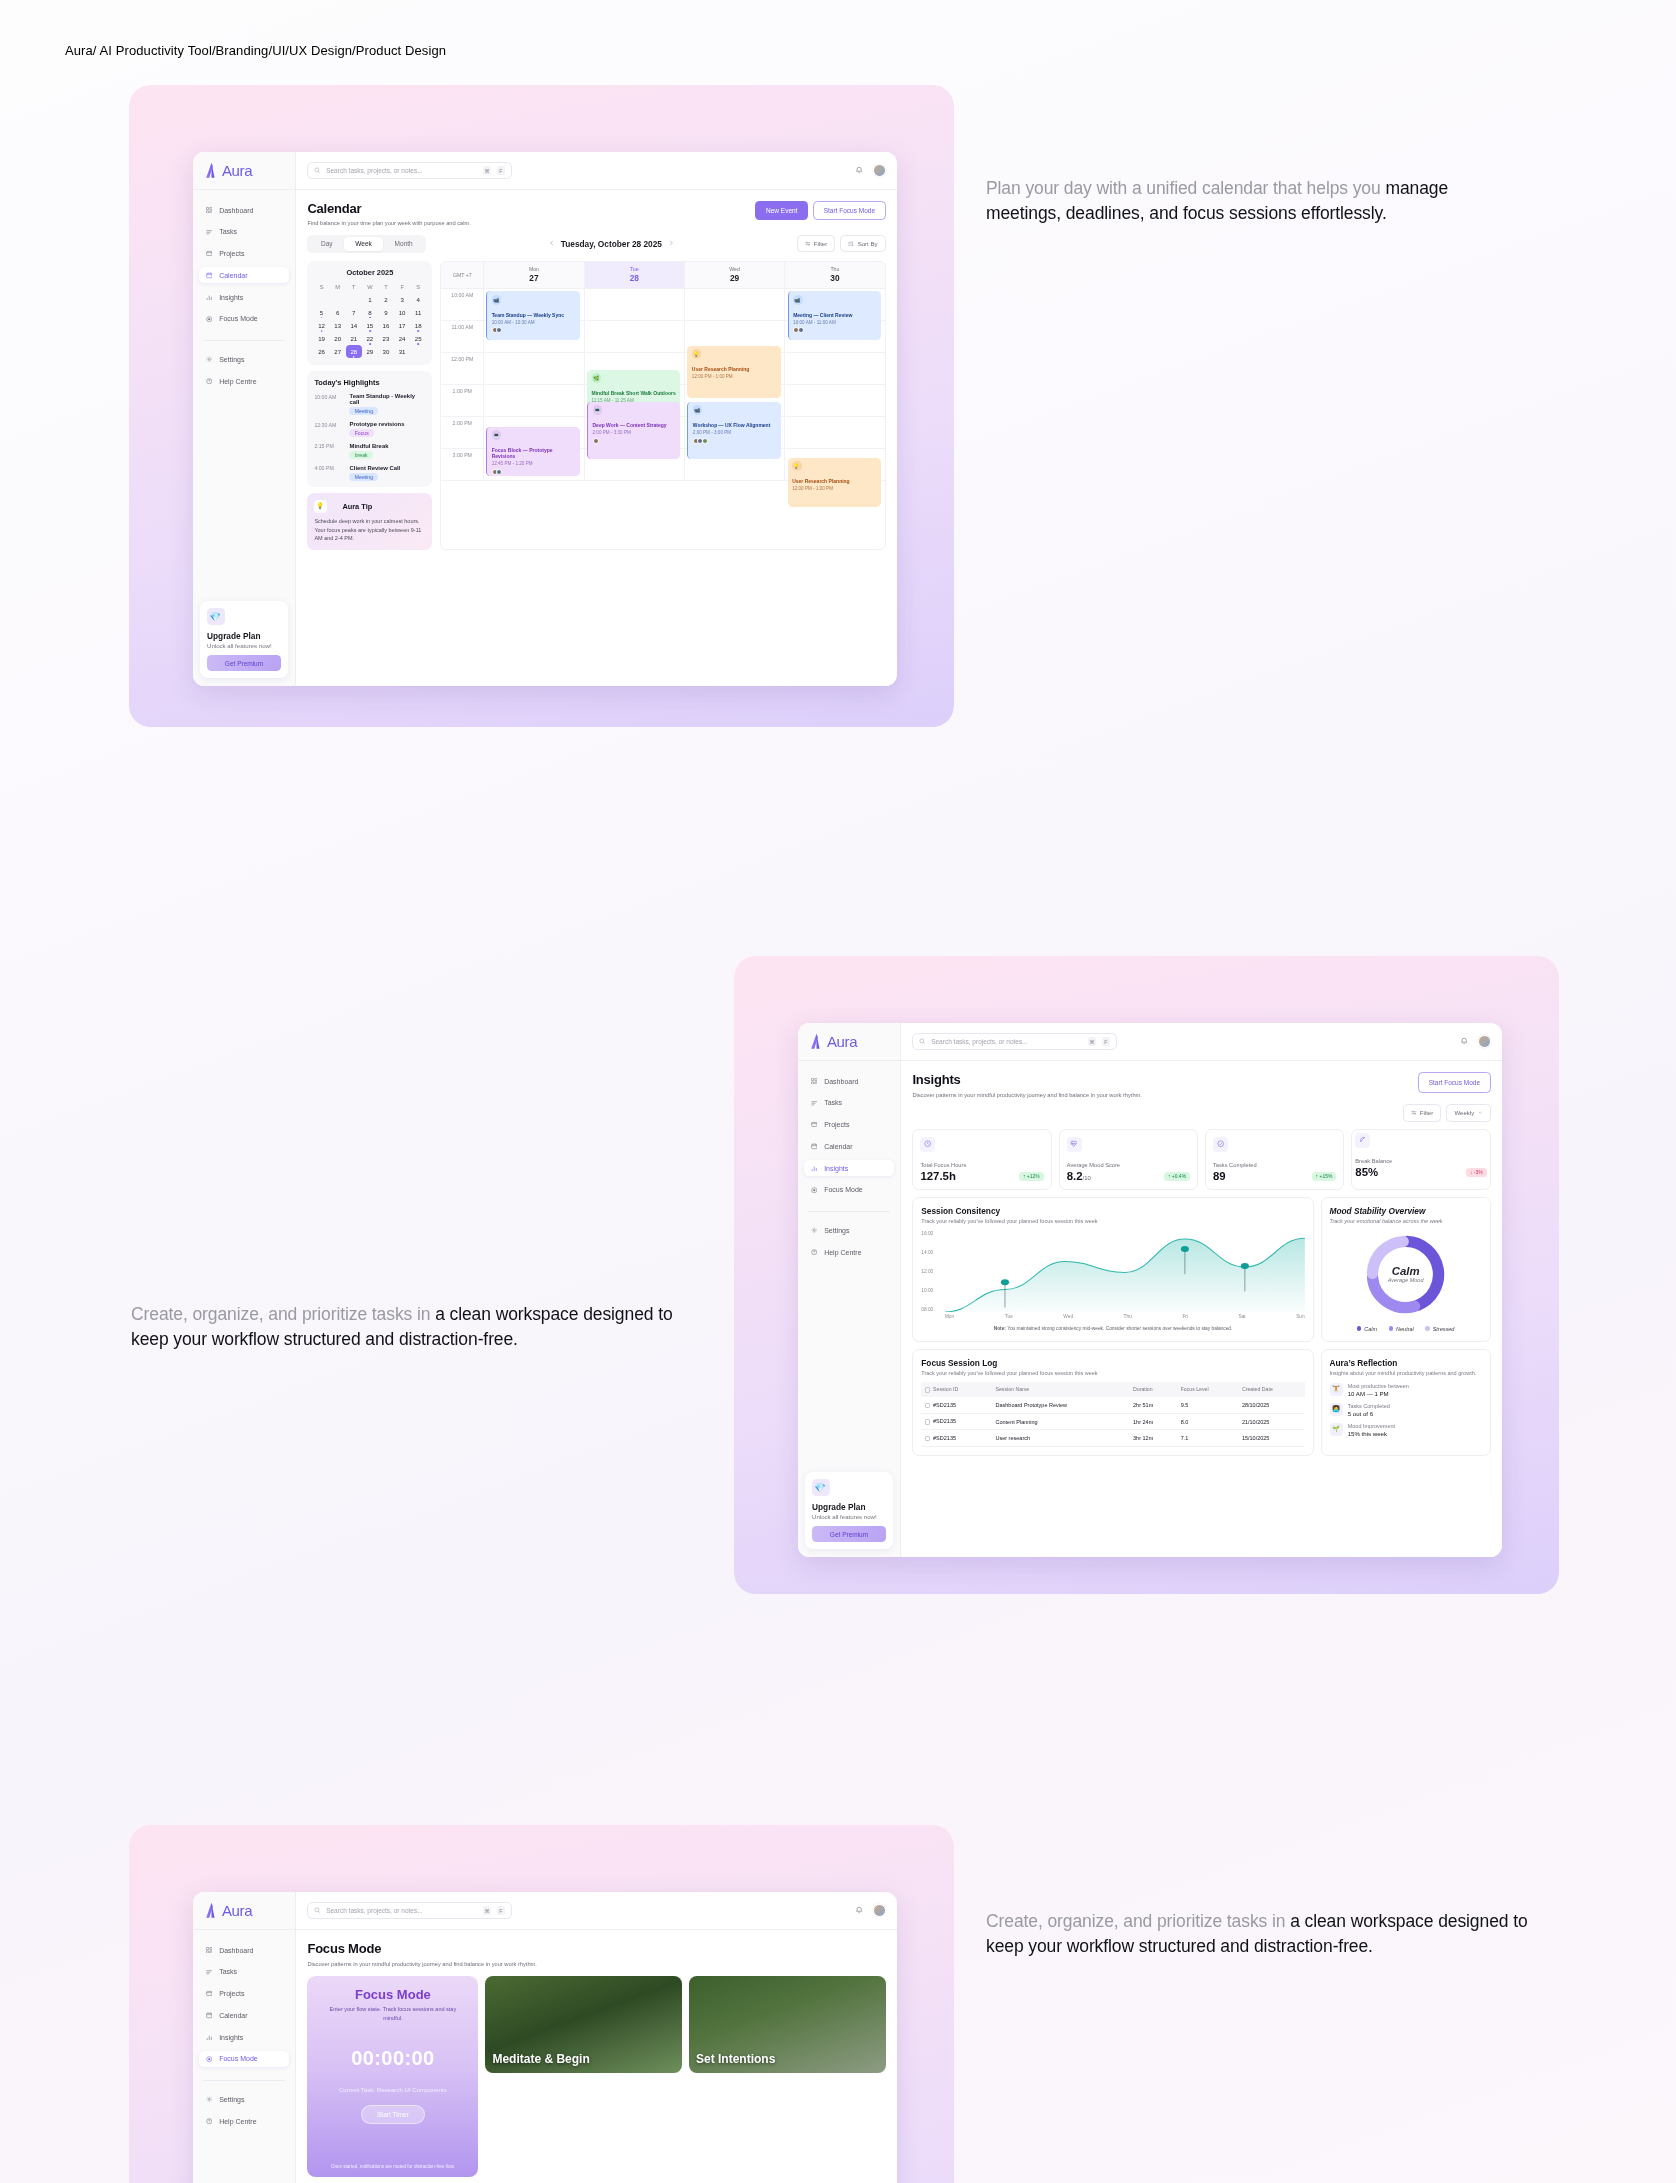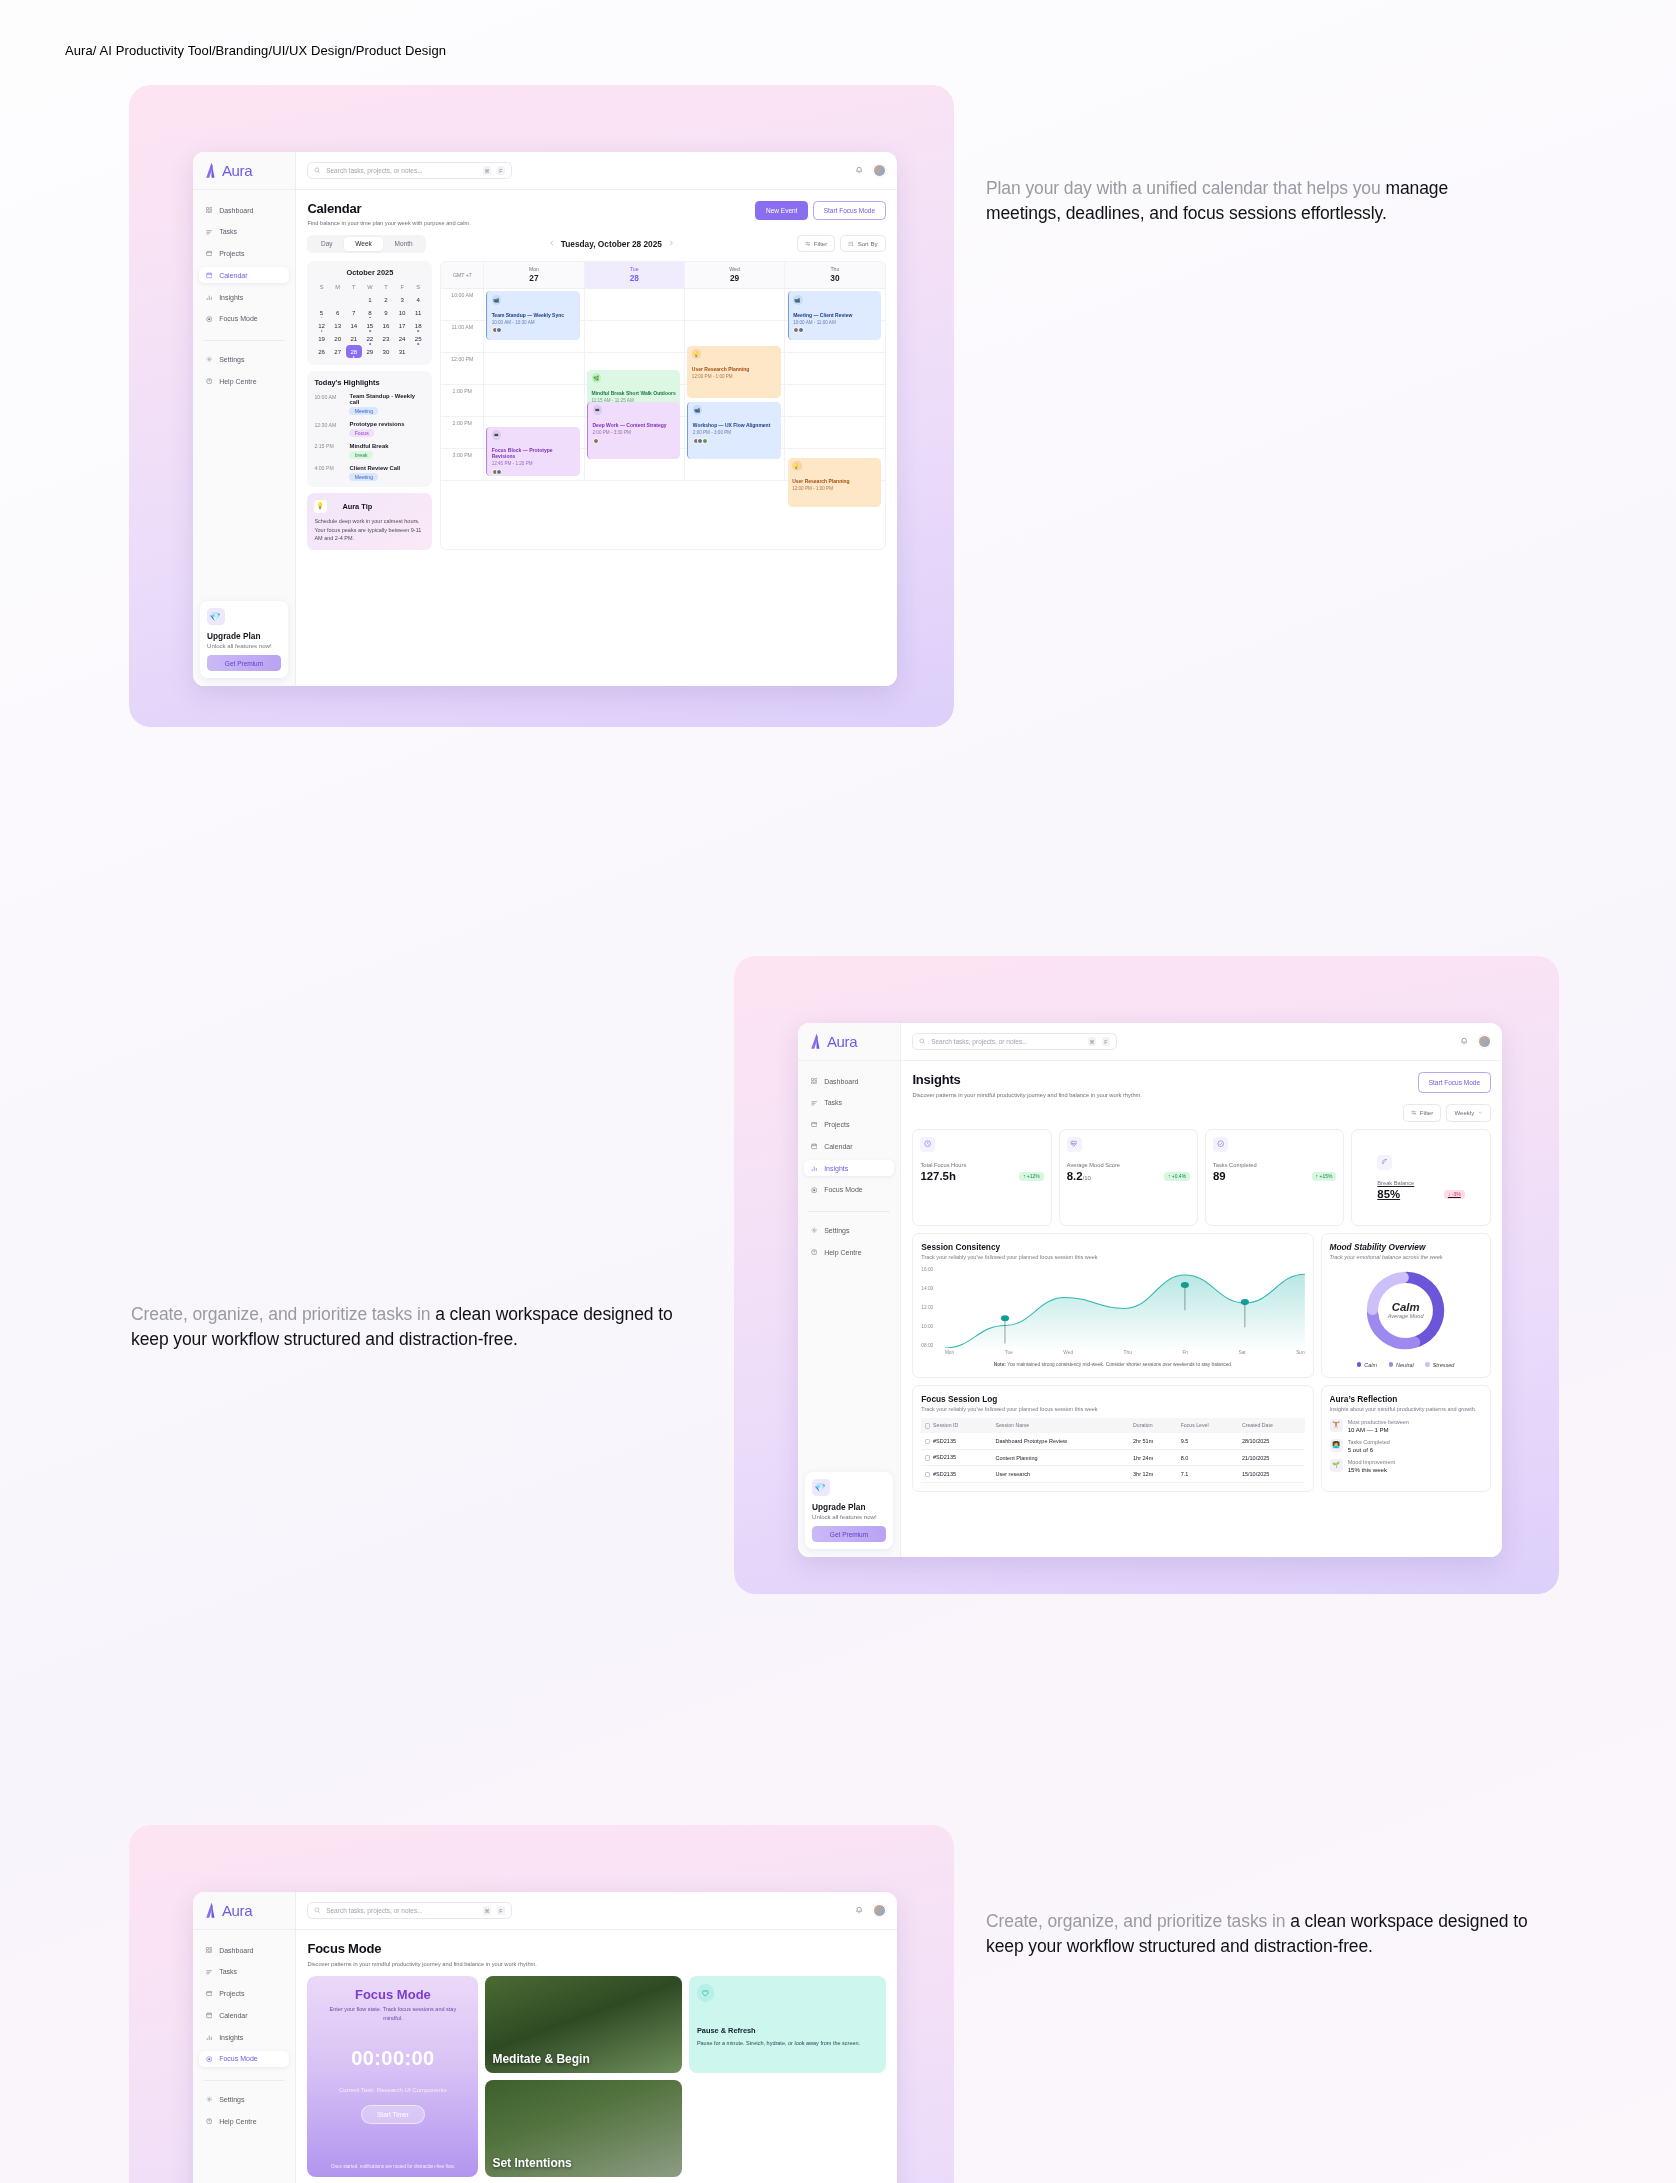--- a/index.html
+++ b/index.html
@@ -721,21 +721,21 @@
                   <circle cx="9" cy="9" r="7"></circle>
                   <path d="M5.8 9.2l2.2 2.2 4.2-4.4"></path>
                 </svg>
               </div>
               <div class="slabel" style="margin-top:10.5px;">Tasks Completed</div>
               <div class="srow">
                 <div class="sval">89<small></small></div>
                 <span class="chip up">↑ +15%</span>
               </div>
             </div>
-            <div class="stat" style="padding: 25px; text-decoration: underline;">
+            <div class="stat" style="padding: 3px;">
               <div class="sic">
                 <svg width="7.4" height="7.4" viewBox="0 0 18 18" fill="none" stroke="#6d5ce0" stroke-width="1.3">
                   <path d="M14 3.5C6 3.5 3.5 7 3.5 11c0 2 1.2 3.5 1.2 3.5S6 9 14 3.5z"></path>
                 </svg>
               </div>
               <div class="slabel" style="margin-top:10.5px;">Break Balance</div>
               <div class="srow">
                 <div class="sval">85%<small></small></div>
                 <span class="chip down">↓ -3%</span>
               </div>
@@ -1012,29 +1012,20 @@
             <div class="timer" style="margin-top:24.5px;">00:00:00</div>
             <div class="task" style="margin-top:15px;max-width:114px;">Current Task: Research UI Components</div>
             <div class="start" style="margin-top:10.5px;padding:4.8px 15px;">Start Timer</div>
             <div class="note" style="margin-top:auto;">Once started, notifications are muted for distraction-free flow.</div>
           </div>
 
           <div style="flex:1;display:grid;grid-template-columns:1fr 1fr;grid-template-rows:1fr 1fr;gap:7px;min-width:0;">
             <div class="photo p1" style="padding:7px;">
               <span class="cap">Meditate &amp; Begin</span>
             </div>
-            <div class="tealcard" style="padding:7.9px;">
-              <span class="hic">
-                  <svg width="8.7" height="8.7" viewBox="0 0 20 20" fill="none" stroke="#19a79b" stroke-width="1.4">
-                    <path d="M10 16S3.6 12.2 3.6 7.9A3.3 3.3 0 0110 6.2a3.3 3.3 0 016.4 1.7C16.4 12.2 10 16 10 16z"></path>
-                  </svg>
-                </span>
-              <h4 style="margin-top:24.5px;">Pause &amp; Refresh</h4>
-              <p style="margin-top:3.5px;">Pause for a minute. Stretch, hydrate, or look away from the screen.</p>
-            </div>
             <div class="photo p2" style="padding:7px;">
               <span class="cap">Set Intentions</span>
             </div>
           </div>
         </div>
 
       </div>
     </div>
   </div>
 </div>

